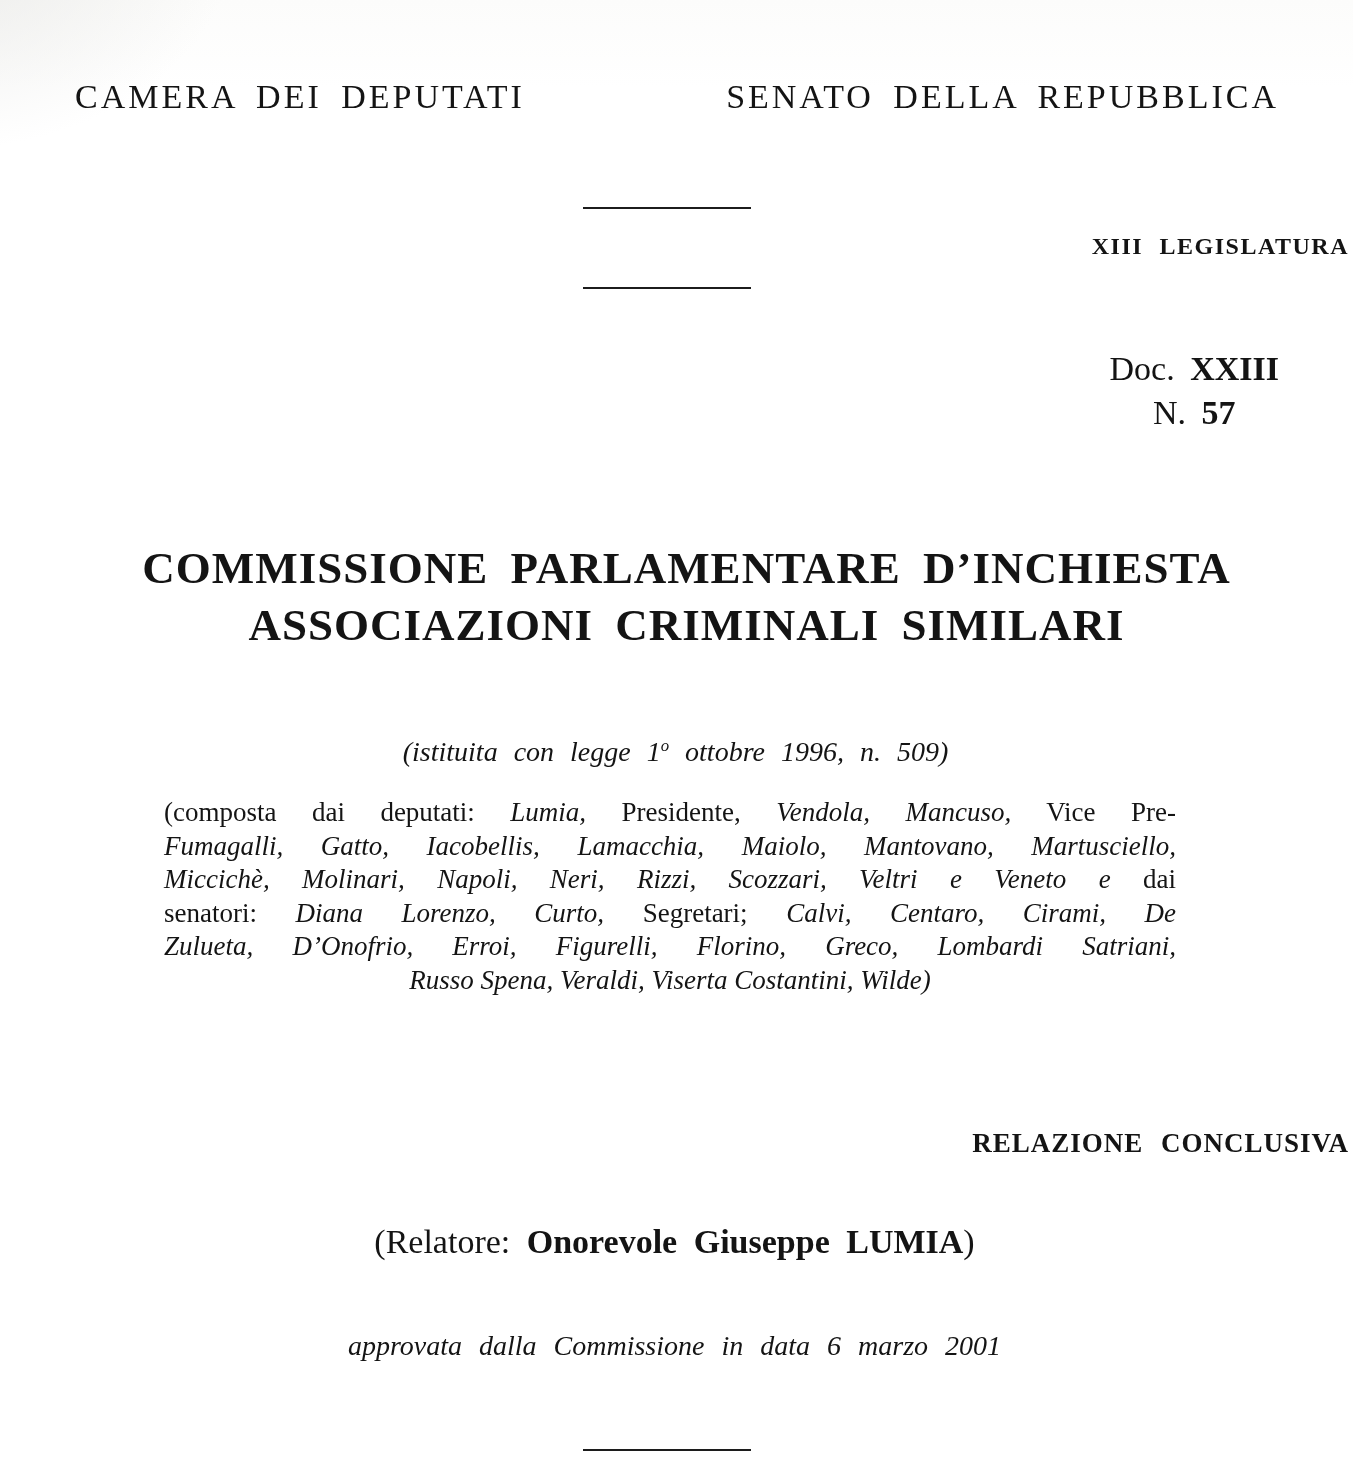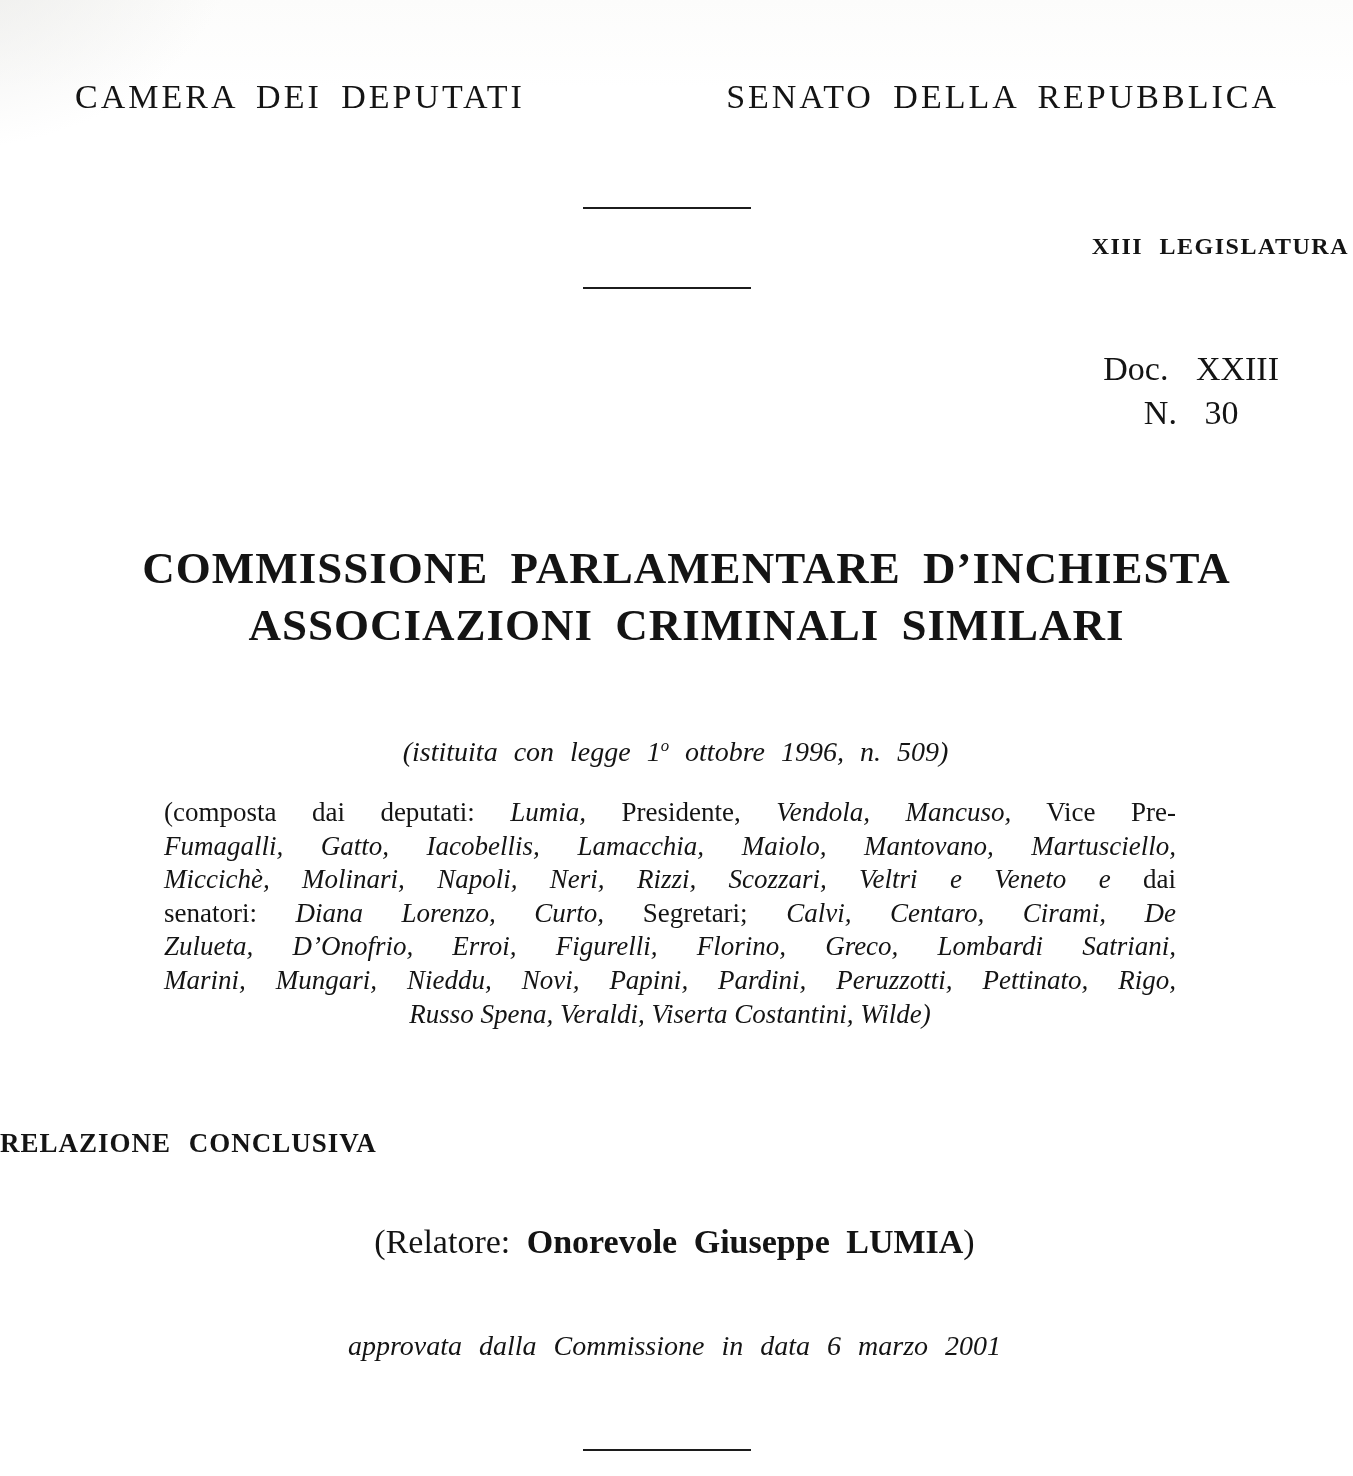--- a/index.html
+++ b/index.html
@@ -56,21 +56,21 @@
 
   .doc-ref {
     position: absolute;
     top: 347px; right: 86px;
     text-align: center;
     font-size: 34px;
     line-height: 44px;
     word-spacing: 7px;
     white-space: nowrap;
   }
-  .doc-ref .b { font-weight: normal; margin-left: 12px; }
+  .doc-ref .b { font-weight: bold; }
 
   .main-title {
     position: absolute;
     top: 540px; left: 0; right: 0;
     text-align: center;
     font-weight: bold;
     font-size: 45px;
     line-height: 57px;
     letter-spacing: 1px;
     word-spacing: 0.22em;
@@ -106,21 +106,21 @@
   }
 
   .run-r   { font-style: normal; }
   .run-i   { font-style: italic; }
   .run-b   { font-weight: bold; font-style: normal; }
   sup.run-isup { font-style: italic; }
 
   .report-heading {
     position: absolute;
     top: 1128px; left: 0; right: 16px;
-    text-align: left;
+    text-align: right;
     font-weight: bold;
     font-size: 27px;
     letter-spacing: 1px;
     word-spacing: 10px;
   }
 
   .rapporteur {
     position: absolute;
     top: 1223px; left: 0; right: 16px;
     text-align: center;
@@ -156,38 +156,37 @@
 
   <div class="rule rule-mid"></div>
 
   <div class="doc-ref">
     <div class="doc-line">
       <span>Doc.</span>
       <span class="b">XXIII</span>
     </div>
     <div class="doc-line">
       <span>N.</span>
-      <span class="b">30</span>
+      <span class="b">57</span>
     </div>
   </div>
 
   <div class="main-title">
     <div class="title-line">COMMISSIONE PARLAMENTARE D’INCHIESTA</div>
     <div class="title-line">ASSOCIAZIONI CRIMINALI SIMILARI</div>
   </div>
 
   <div class="established"><span class="run-i">(istituita con legge 1</span><sup class="run-isup">o</sup><span class="run-i"> ottobre 1996, n. 509)</span></div>
 
   <div class="composition">
     <div class="comp-line"><span class="run-r">(composta dai deputati: </span><span class="run-i">Lumia,</span><span class="run-r"> Presidente, </span><span class="run-i">Vendola, Mancuso,</span><span class="run-r"> Vice Pre-</span></div>
     <div class="comp-line"><span class="run-i">Fumagalli, Gatto, Iacobellis, Lamacchia, Maiolo, Mantovano, Martusciello,</span></div>
     <div class="comp-line"><span class="run-i">Miccichè, Molinari, Napoli, Neri, Rizzi, Scozzari, Veltri e Veneto e</span><span class="run-r"> dai</span></div>
     <div class="comp-line"><span class="run-r">senatori: </span><span class="run-i">Diana Lorenzo, Curto,</span><span class="run-r"> Segretari; </span><span class="run-i">Calvi, Centaro, Cirami, De</span></div>
     <div class="comp-line"><span class="run-i">Zulueta, D’Onofrio, Erroi, Figurelli, Florino, Greco, Lombardi Satriani,</span></div>
-    <div class="comp-line"><span class="run-i">Marini, Mungari, Nieddu, Novi, Papini, Pardini, Peruzzotti, Pettinato, Rigo,</span></div>
     <div class="comp-line last"><span class="run-i">Russo Spena, Veraldi, Viserta Costantini, Wilde)</span></div>
   </div>
 
   <div class="report-heading">RELAZIONE CONCLUSIVA</div>
 
   <div class="rapporteur"><span class="run-r">(Relatore: </span><span class="run-b">Onorevole Giuseppe LUMIA</span><span class="run-r">)</span></div>
 
   <div class="approval">approvata dalla Commissione in data 6 marzo 2001</div>
 
   <div class="rule rule-bottom"></div>

